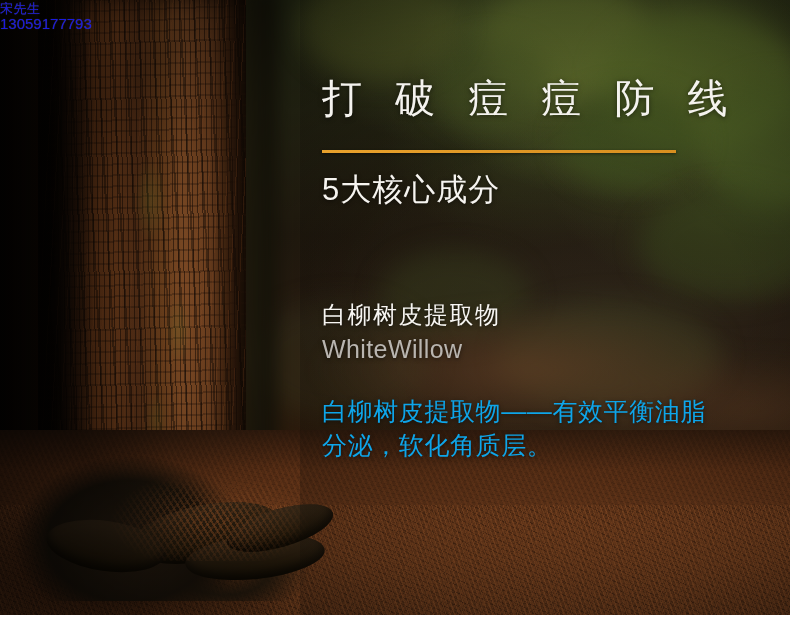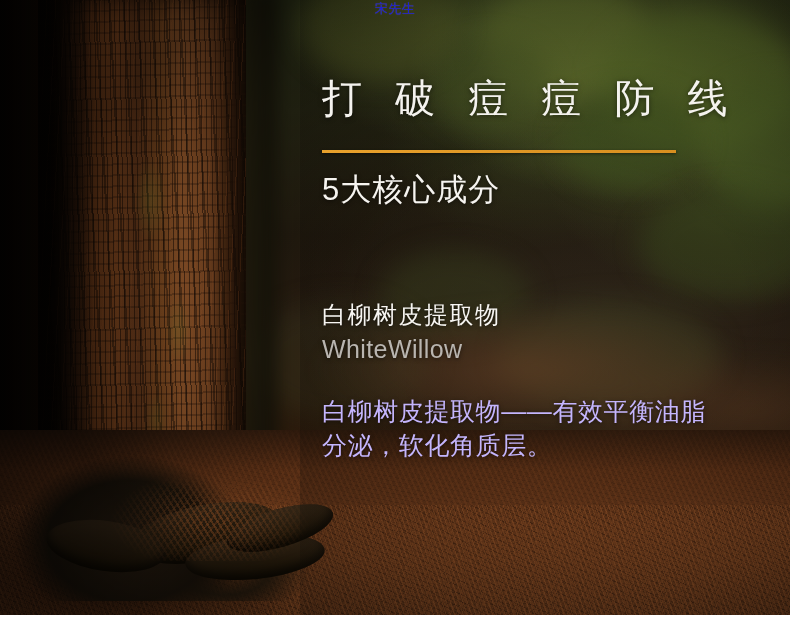--- a/index.html
+++ b/index.html
@@ -163,21 +163,21 @@
     position:absolute; left:300px; top:0; width:490px; height:619px;
     background:linear-gradient(180deg, rgba(10,8,4,.16) 0%, rgba(12,9,5,.26) 40%, rgba(14,10,6,.22) 100%);
   }
   .bottom-white {
     position:absolute; left:0; bottom:0; width:790px; height:4px; background:#ffffff;
   }
 
   
   .watermark {
     position:absolute; left:0; top:2px; width:790px;
-    text-align:center;
+    text-align:left;
     color:#1a1ae0;
     text-shadow:0 0 1px rgba(255,255,255,.25);
     line-height:1.05;
     user-select:none;
   }
   .wm-name { font-size:13px; letter-spacing:.5px; }
   .wm-phone { font-size:15px; letter-spacing:0px; font-weight:400; }
 
   .content { position:absolute; left:322px; top:0; width:470px; height:619px; }
 
@@ -220,21 +220,21 @@
     color:#b9b5b0;
     font-size:25px;
     font-weight:300;
     letter-spacing:.4px;
     text-shadow:0 1px 4px rgba(0,0,0,.55);
   }
 
   .desc {
     margin-top:30px;
     width:398px;
-    color:#c4b5fd;
+    color:#0ea5e9;
     font-size:25px;
     font-weight:300;
     line-height:1.38;
     letter-spacing:.6px;
     text-shadow:0 1px 4px rgba(0,0,0,.6);
   }
 </style>
 </head>
 <body>
 
@@ -276,20 +276,21 @@
       <div class="root r4"></div>
       <div class="needles"></div>
     </div>
 
     <div class="vignette"></div>
     <div class="textdim"></div>
   </div>
 
   <div class="watermark">
     <div class="wm-name">宋先生</div>
+    <div class="wm-phone">13059177793</div>
   </div>
 
   <div class="content">
 
     <div class="headline">
       <span class="l2">打 破 痘 痘 防 线</span>
     </div>
 
     <div class="rule"></div>
 

